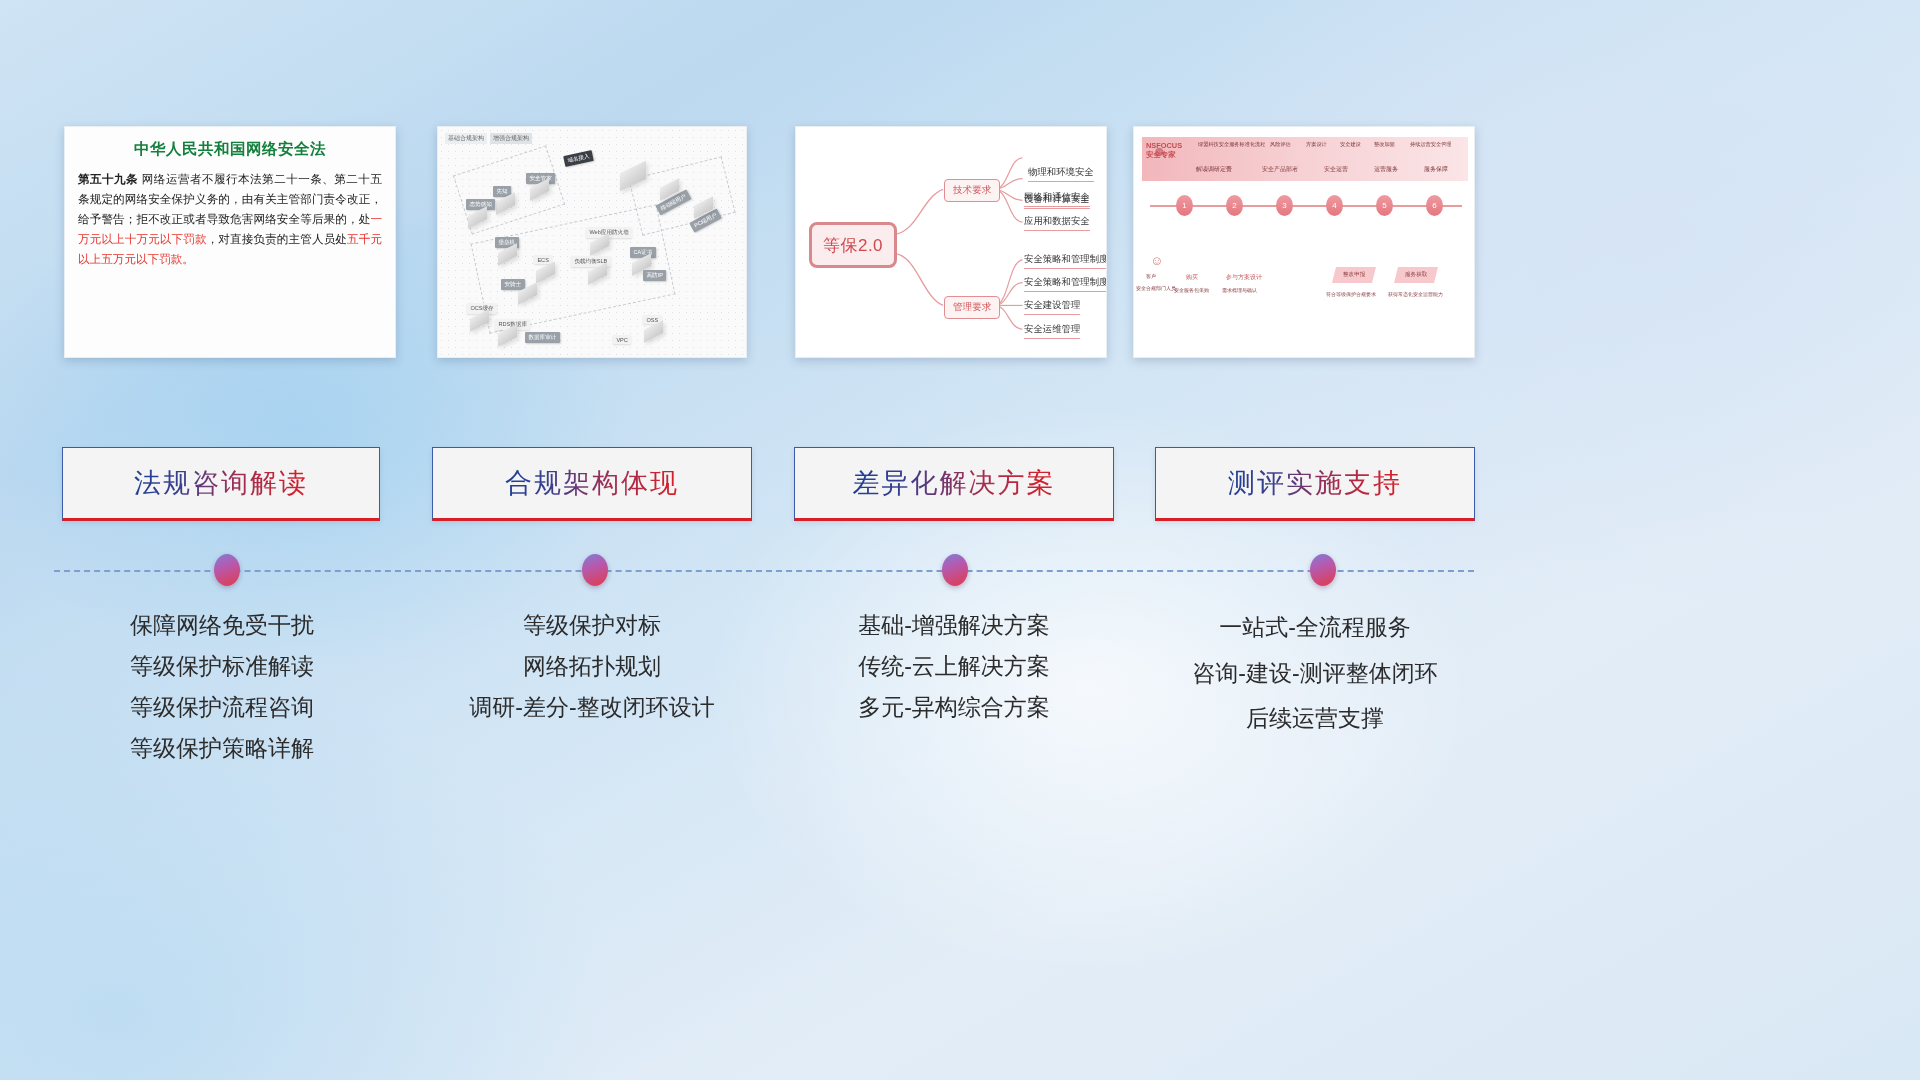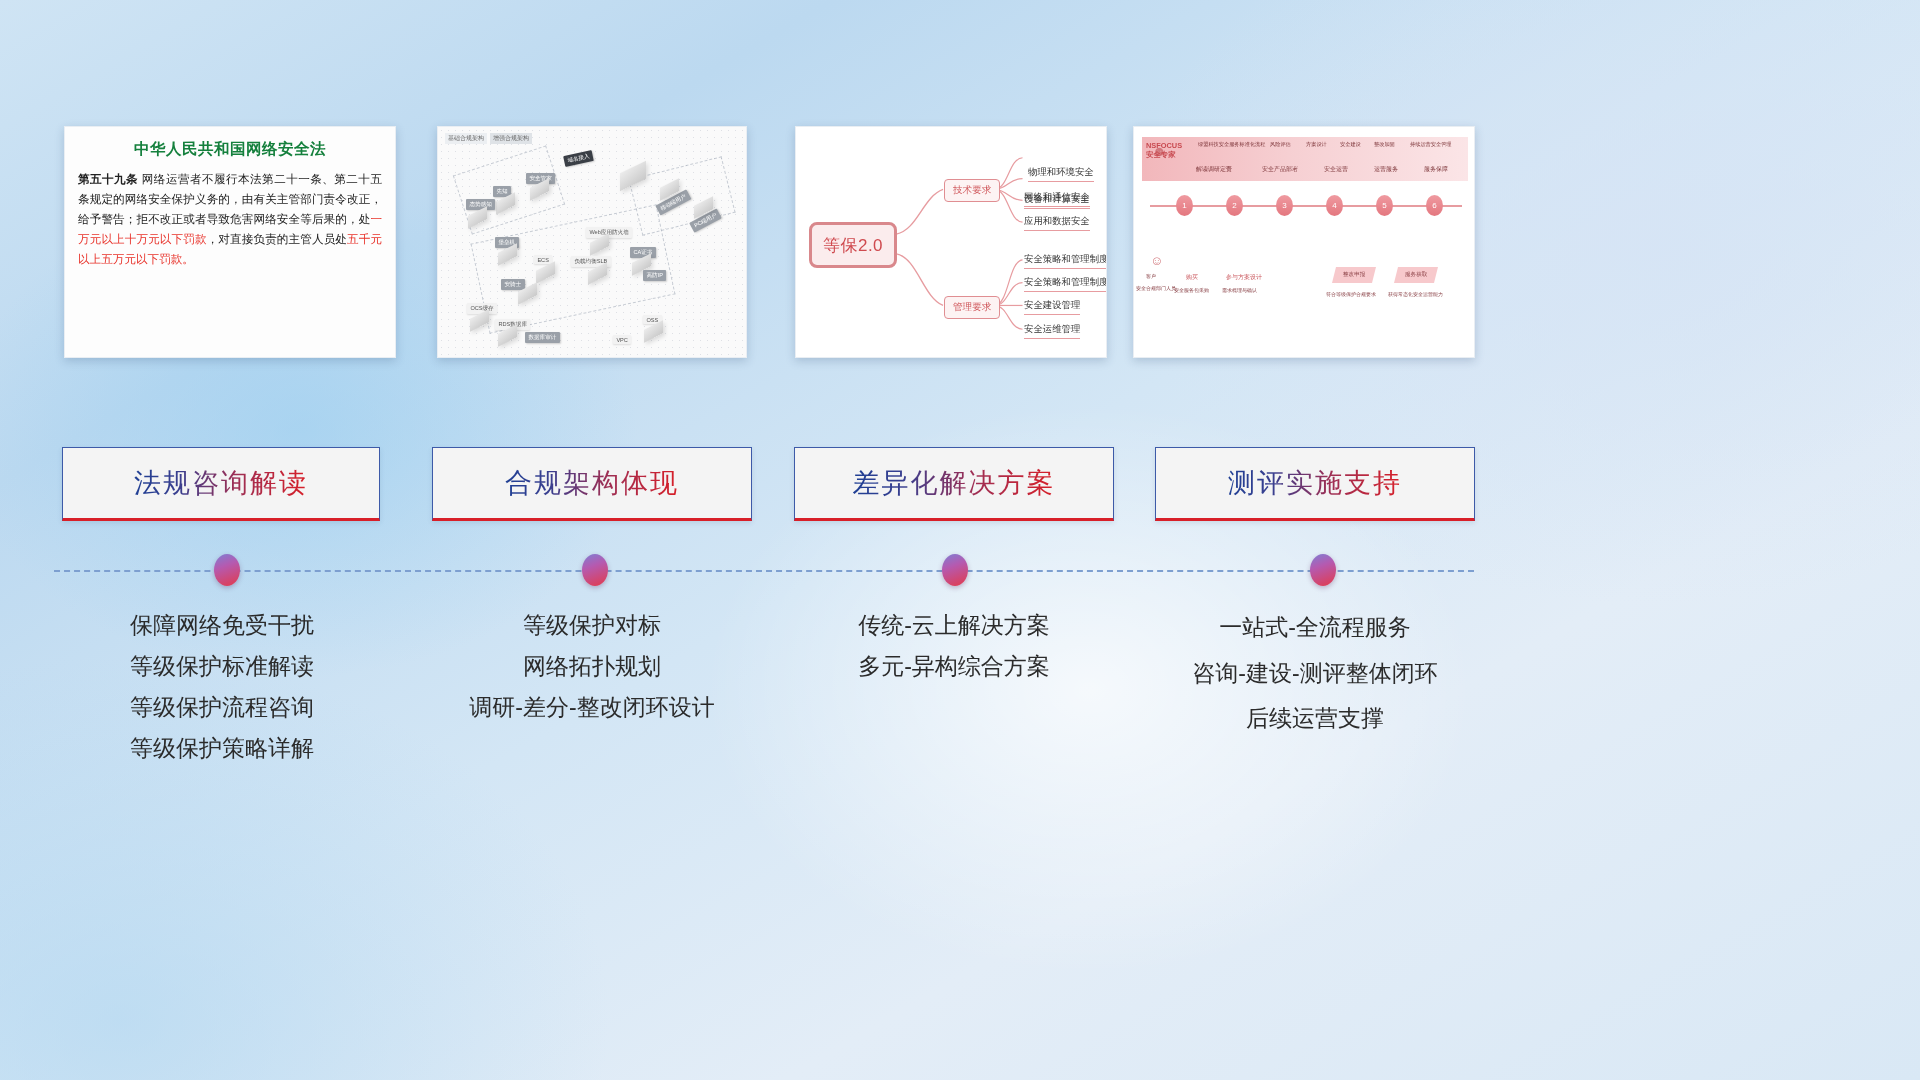--- a/index.html
+++ b/index.html
@@ -298,20 +298,21 @@
     <div class="it">等级保护标准解读</div>
     <div class="it">等级保护流程咨询</div>
     <div class="it">等级保护策略详解</div>
   </div>
   <div class="col c2">
     <div class="it">等级保护对标</div>
     <div class="it">网络拓扑规划</div>
     <div class="it">调研-差分-整改闭环设计</div>
   </div>
   <div class="col c3">
+    <div class="it">基础-增强解决方案</div>
     <div class="it">传统-云上解决方案</div>
     <div class="it">多元-异构综合方案</div>
   </div>
   <div class="col c4">
     <div class="it">一站式-全流程服务</div>
     <div class="it">咨询-建设-测评整体闭环</div>
     <div class="it">后续运营支撑</div>
   </div>
 </div>
 

